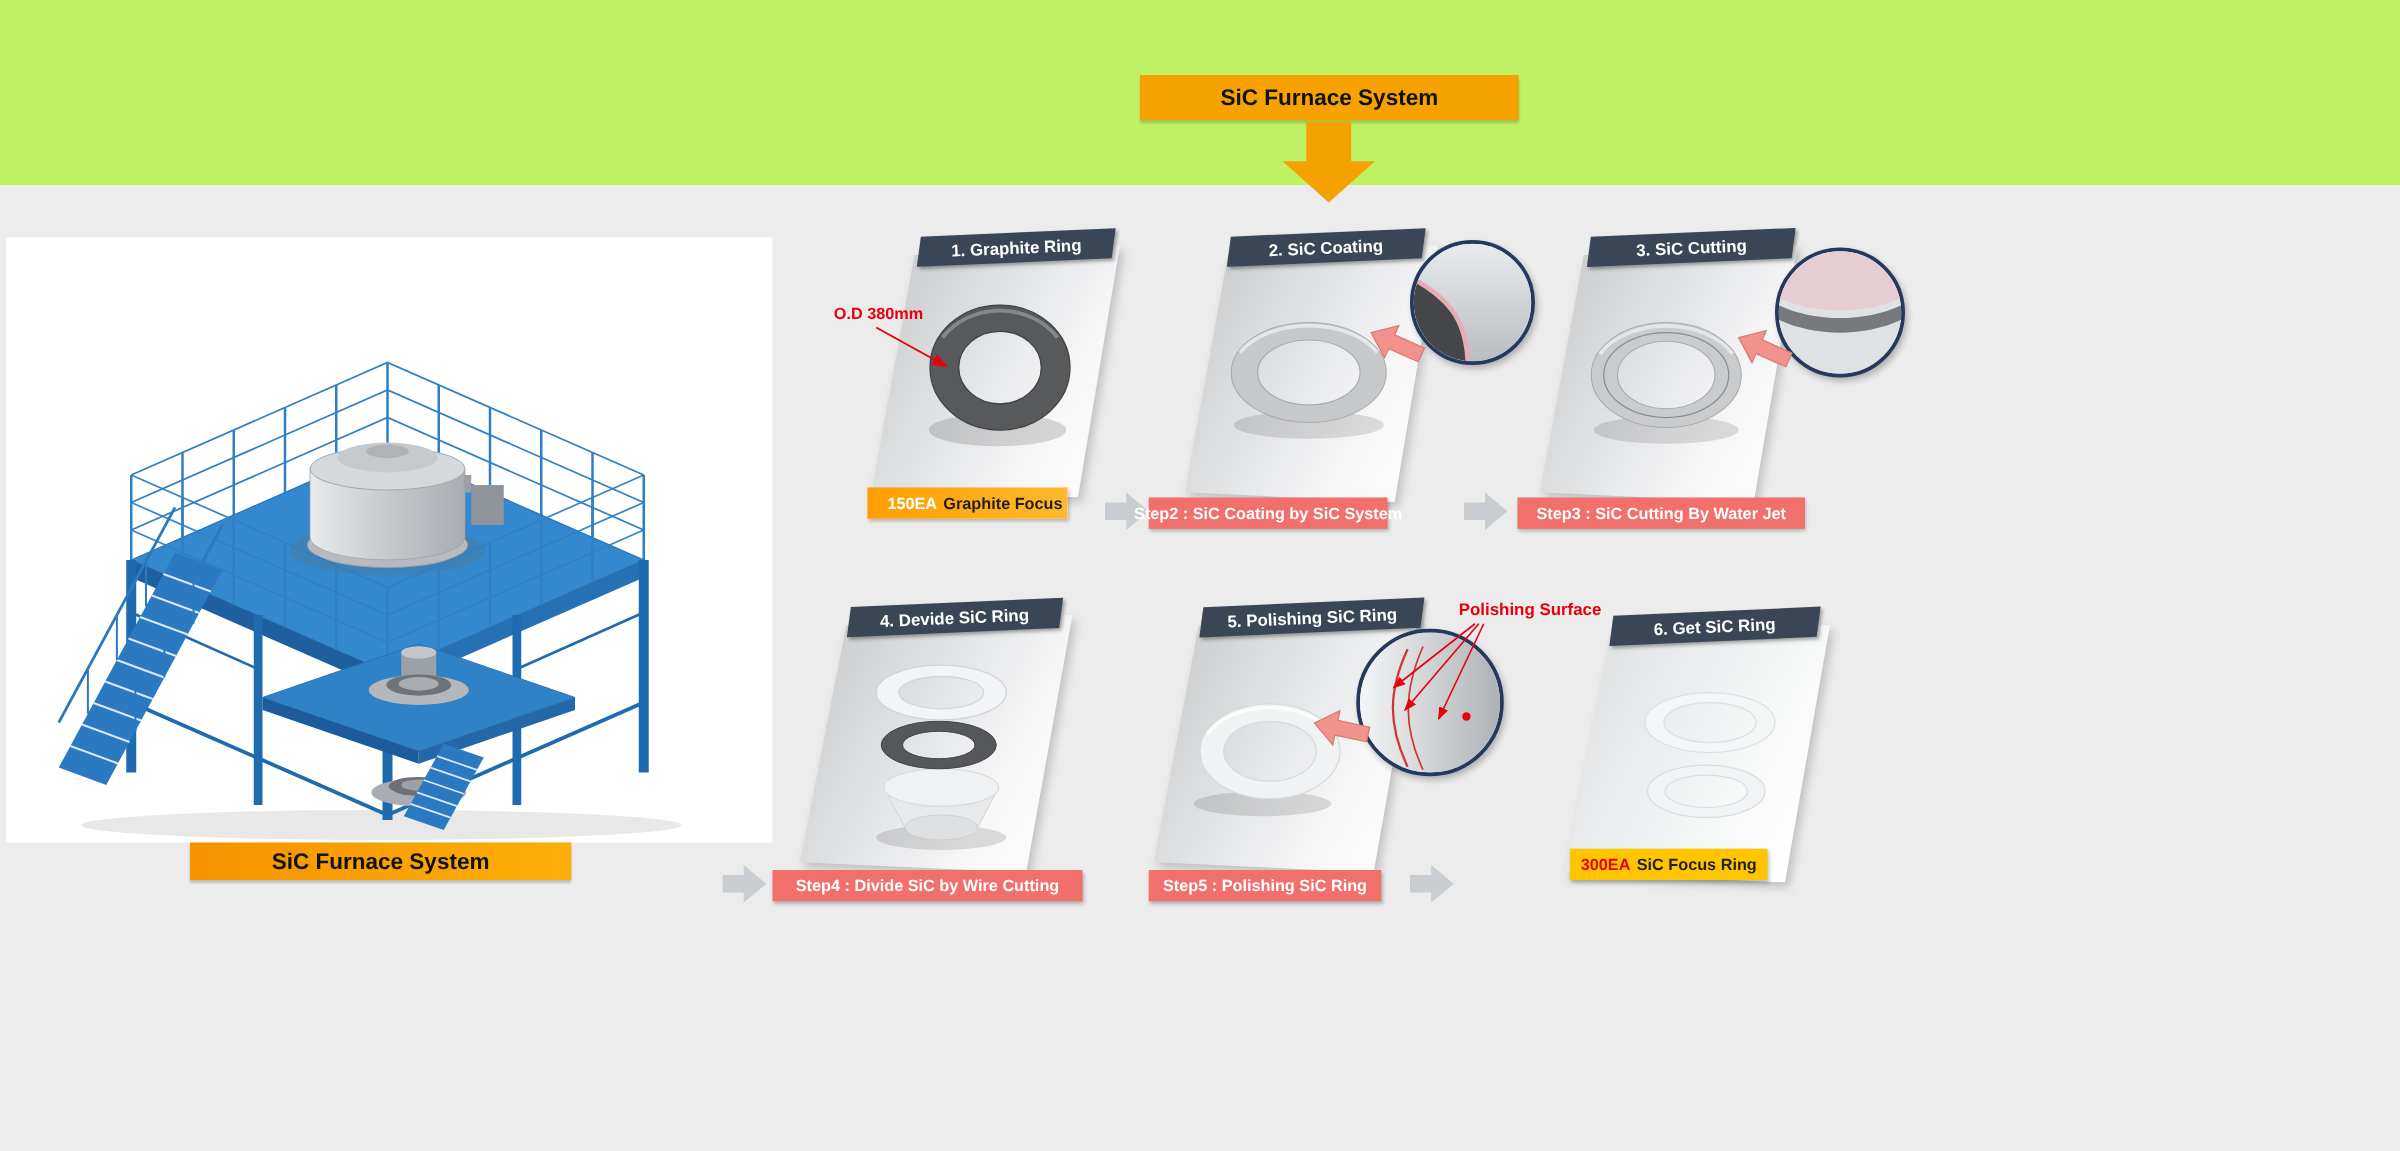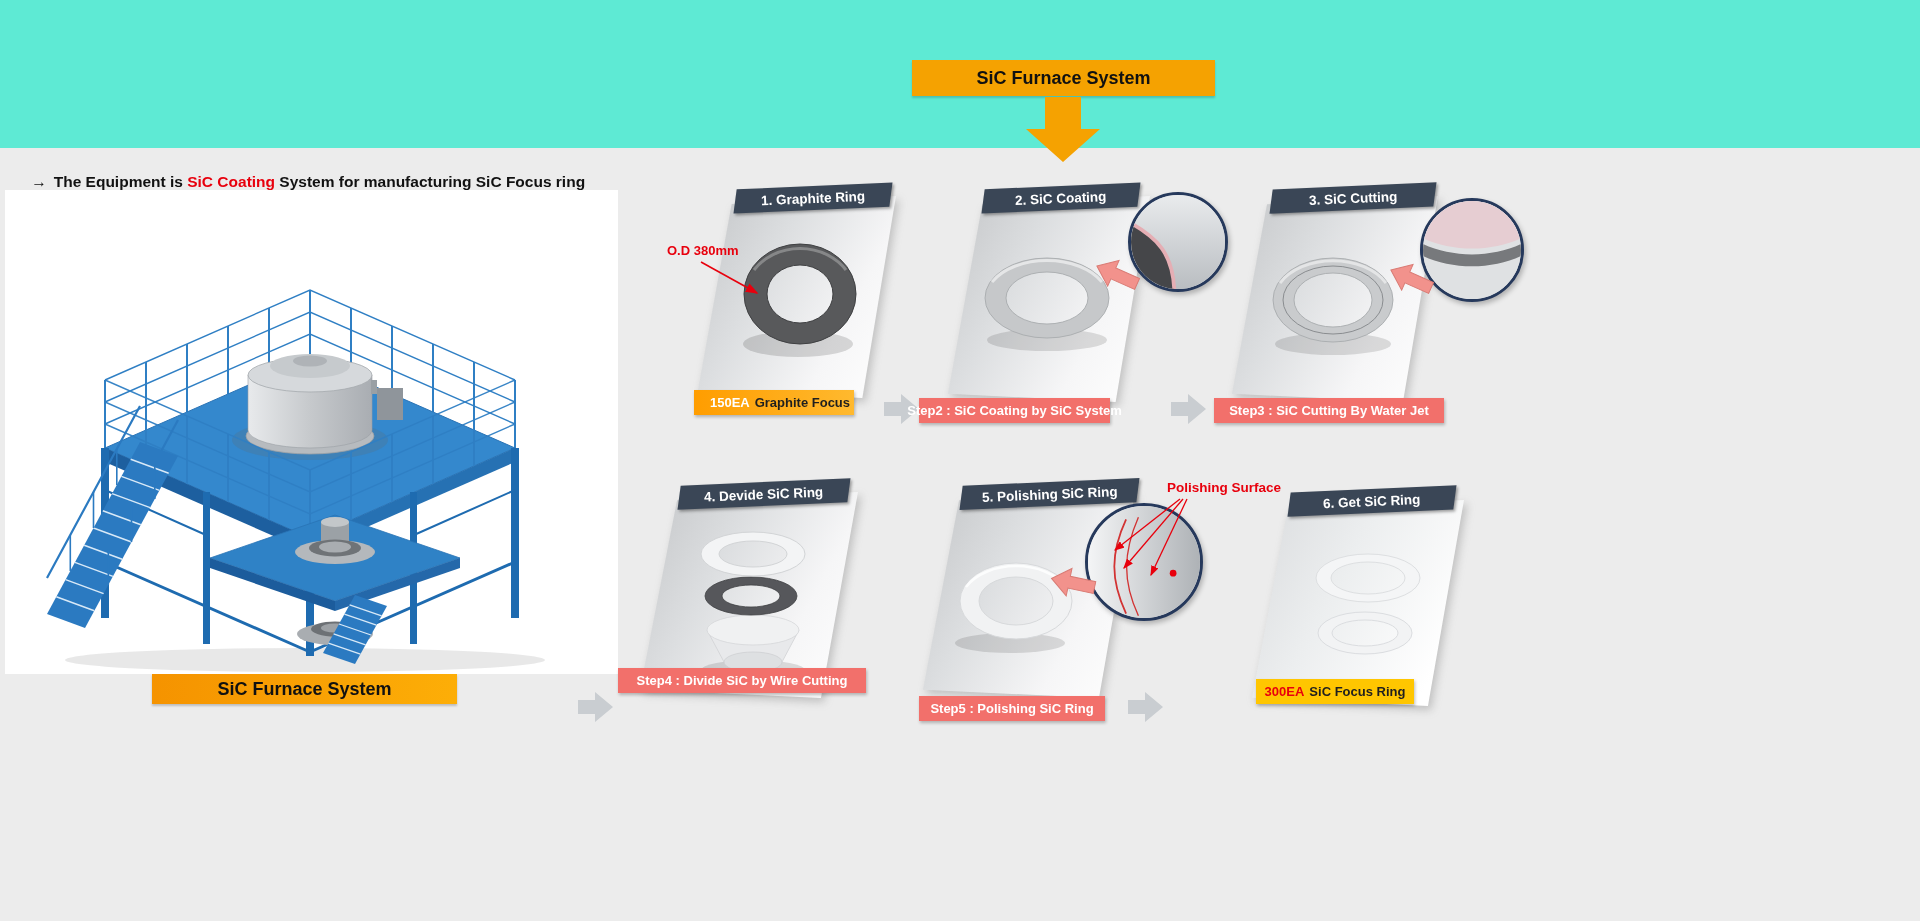--- a/index.html
+++ b/index.html
@@ -1,17 +1,17 @@
 <!DOCTYPE html>
 <html><head>
 <meta charset="utf-8">
 <style>
   * { margin:0; padding:0; box-sizing:border-box; }
   body { font-family:"Liberation Sans", sans-serif; background:#fff; }
-  .canvas { position:relative; width:1920px; height:921px; overflow:hidden; background:#5eead4; }
+  .canvas { position:relative; width:1920px; height:921px; overflow:hidden; background:#bef264; }
   .gray-band { position:absolute; left:0; top:148px; width:1920px; height:773px; background:#ECECEC; }
 
   .top-banner { position:absolute; left:912px; top:60px; width:303px; height:36px;
     background:#F5A201; display:flex; align-items:center; justify-content:center;
     font-size:18px; font-weight:bold; color:#111; box-shadow:0 2px 2px rgba(0,0,0,.18); z-index:6; }
   .big-down-arrow { position:absolute; left:1018px; top:97px; z-index:6; }
 
   .heading { position:absolute; left:14px; top:155px; font-size:15.5px; font-weight:bold; color:#111;
     white-space:pre; z-index:6; }
   .heading .h-arrow { margin-right:7px; }
@@ -58,23 +58,20 @@
 <div class="canvas">
   <div class="gray-band"></div>
 
   <div class="top-banner">
     <span>SiC Furnace System</span>
   </div>
   <svg class="big-down-arrow" width="90" height="66" viewBox="0 0 90 66">
     <polygon points="27,0 63,0 63,32 82,32 45,65 8,32 27,32" fill="#F5A201"></polygon>
   </svg>
 
-  <div class="heading">
-    <span class="h-arrow">→</span><span>The Equipment is </span><span class="red">SiC Coating</span><span> System for manufacturing SiC Focus ring</span>
-  </div>
 
   <div class="figure-box">
     <svg width="613" height="484" viewBox="0 0 613 484">
       <defs>
         <linearGradient id="fgrad" x1="0" y1="0" x2="1" y2="0">
           <stop offset="0" stop-color="#E8EAEC"></stop>
             <stop offset=".5" stop-color="#C6C9CC"></stop>
             <stop offset="1" stop-color="#A9ADB2"></stop>
         </linearGradient>
       </defs>
@@ -251,21 +248,21 @@
     <ellipse cx="85" cy="158" rx="52" ry="10" fill="rgba(0,0,0,.12)"></ellipse>
     <polygon points="39,118 131,118 114,150 56,150" fill="#E8E9EB" stroke="#D0D2D4" stroke-width=".8"></polygon>
     <ellipse cx="85" cy="150" rx="29" ry="10" fill="#DEE0E2" stroke="#CBCDD0" stroke-width=".7"></ellipse>
     <ellipse cx="85" cy="118" rx="46" ry="15" fill="#F0F1F2" stroke="#D5D7D9" stroke-width=".8"></ellipse>
     <path fill-rule="evenodd" fill="#56575B" stroke="#3F4042" stroke-width=".8" d="M37,84 a46,19 0 1,0 92,0 a46,19 0 1,0 -92,0 Z M54,84 a29,11 0 1,0 58,0 a29,11 0 1,0 -58,0 Z"></path>
     <path fill-rule="evenodd" fill="#F3F4F5" stroke="#D2D4D6" stroke-width="1" d="M33,42 a52,22 0 1,0 104,0 a52,22 0 1,0 -104,0 Z M51,42 a34,13 0 1,0 68,0 a34,13 0 1,0 -68,0 Z"></path>
   </svg>
   <svg class="chevron" style="left:578px; top:691px;" width="36" height="32" viewBox="0 0 36 32">
     <polygon points="0,9 17,9 17,1 35,16 17,31 17,23 0,23" fill="#C9CDD1"></polygon>
   </svg>
-  <div class="flow-label salmon" style="left:618px; top:668px; width:248px;">
+  <div class="flow-label salmon" style="left:618px; top:696px; width:248px;">
     <span>Step4 : Divide SiC by Wire Cutting</span>
   </div>
 
   <div class="panel" style="left:923px; top:492px; width:212px; height:206px;">
     <div class="panel-inner"></div>
   </div>
   <div class="step-header" style="left:961px; top:482px; width:177px;">
     <span>5. Polishing SiC Ring</span>
   </div>
   <svg class="ring-art" style="left:938px; top:545px;" width="160" height="115" viewBox="0 0 160 115">

